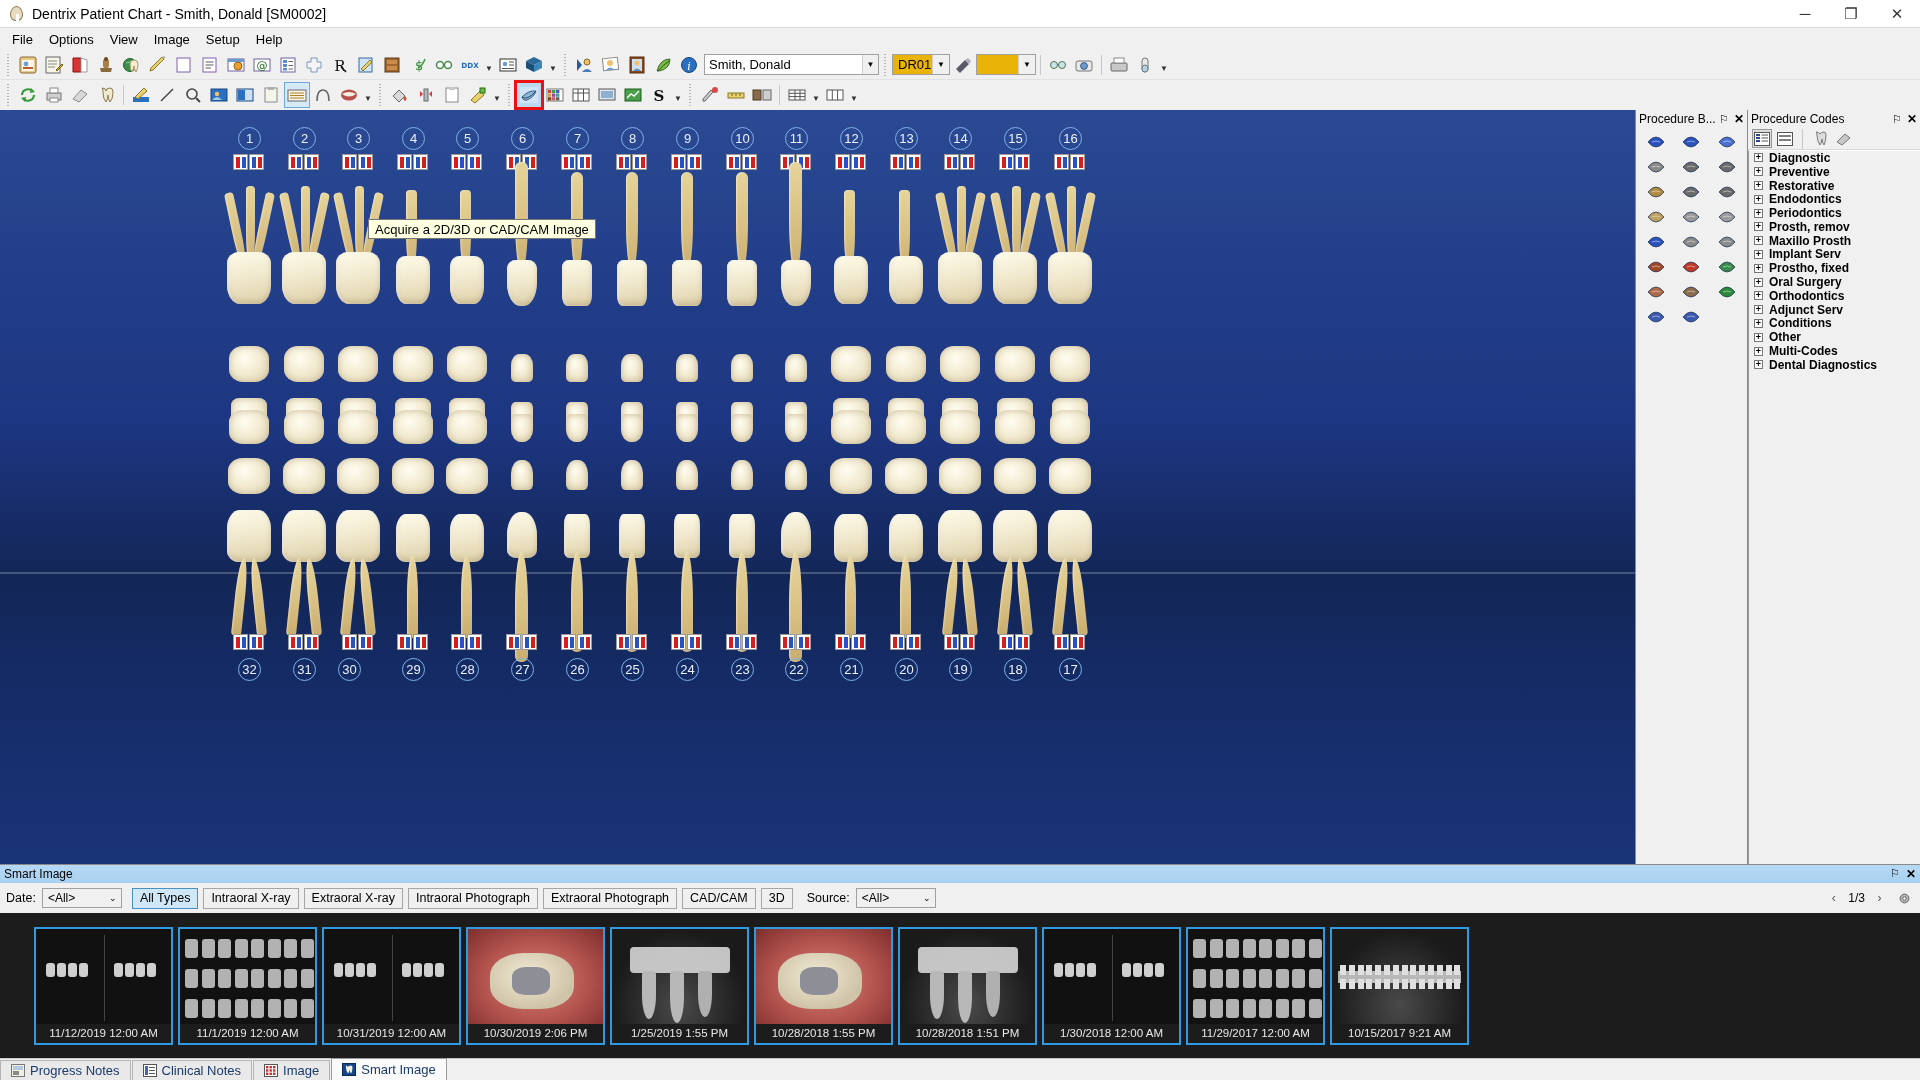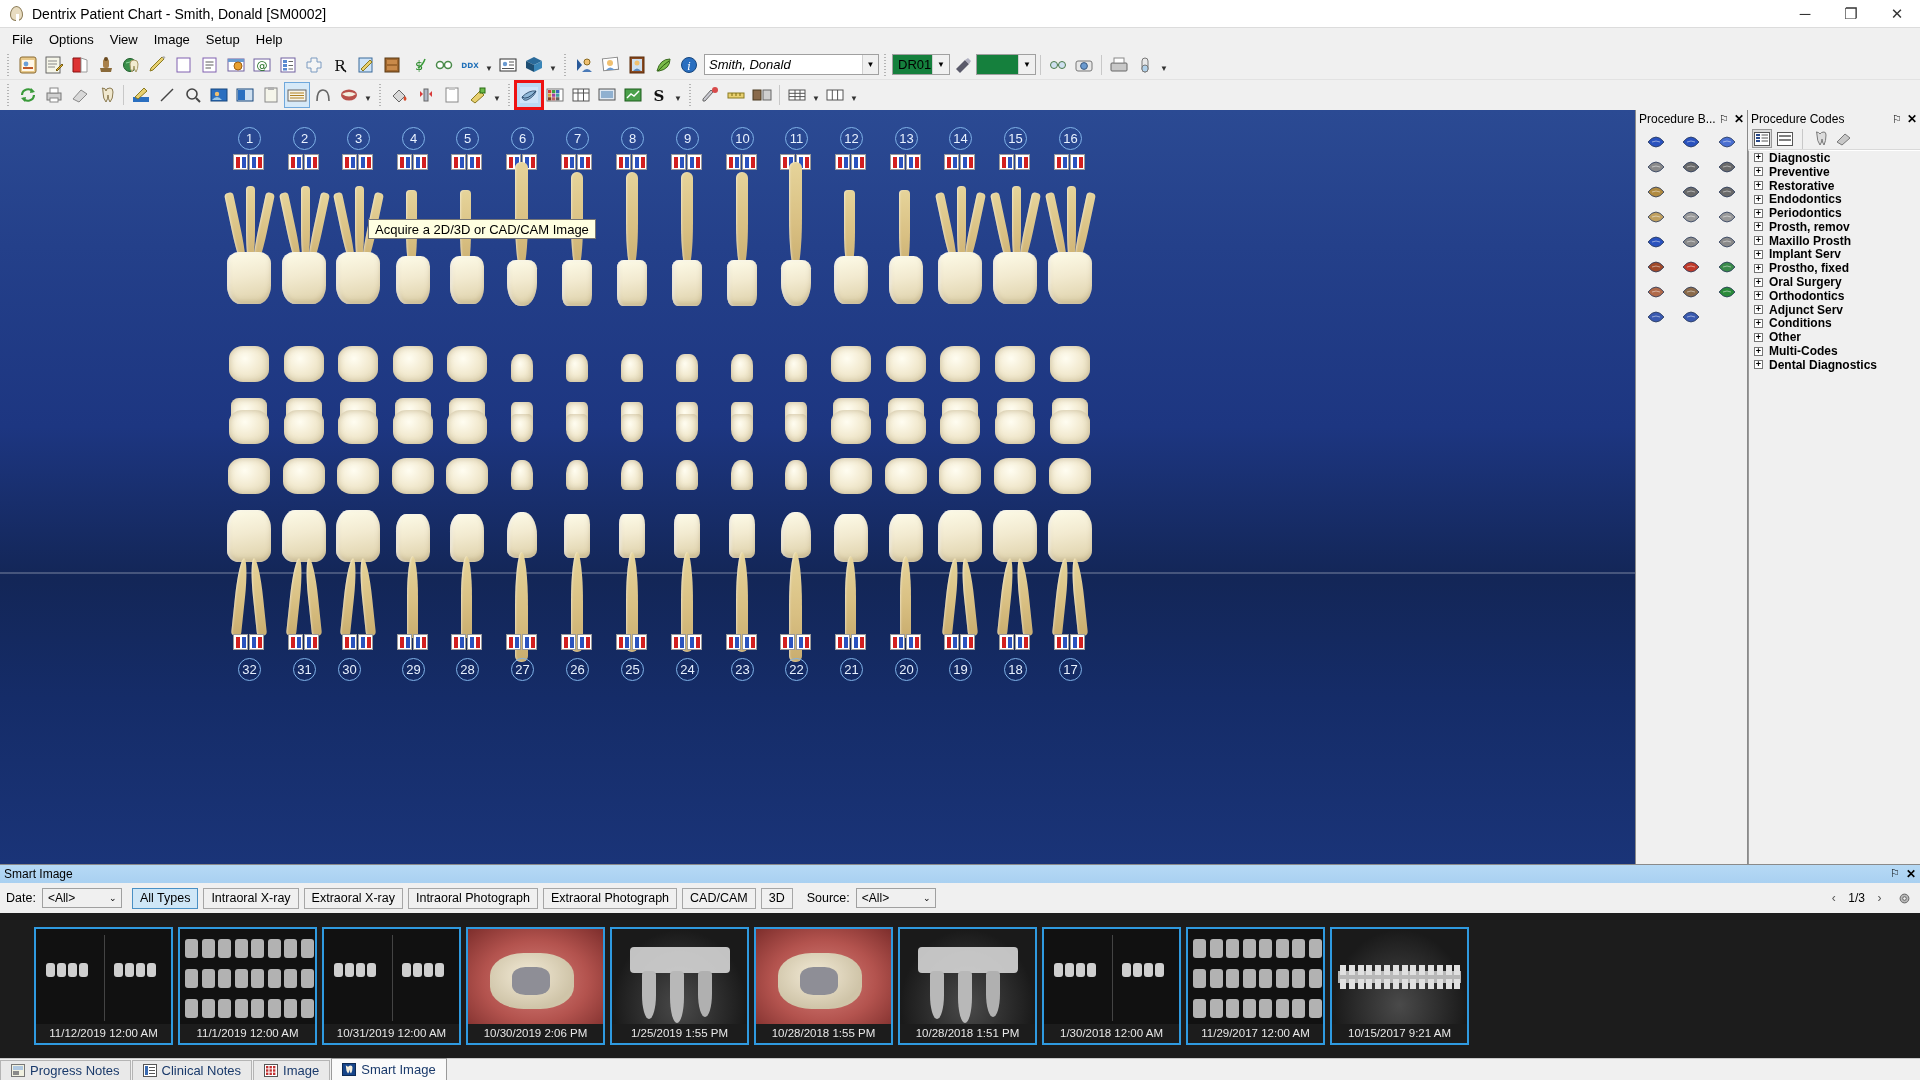--- a/index.html
+++ b/index.html
@@ -42,25 +42,25 @@
     background-size: 2px 100%; background-repeat: no-repeat; background-position: 2px 0; opacity:.75; }
   .sep { width:1px; height:20px; background:#c8c8c8; margin:0 4px; flex:none; }
   .tbtn { width:26px; height:26px; display:flex; align-items:center; justify-content:center; flex:none; position:relative; }
   .tbtn.pressed { background:#d6e9f8; border:1px solid #6fa8dc; }
   .tbtn.highlight { outline:3px solid #ee1111; outline-offset:-1px; background:#bcd9f2; border:1px solid #4a86c8; }
   .ic { width:20px; height:18px; border-radius:2px; }
   .dropcaret { width:12px; height:26px; display:flex; align-items:flex-end; justify-content:center; font-size:8px; color:#333; padding-bottom:5px; flex:none;}
 
   .patient-field {
     display:flex; align-items:center; height:21px; border:1px solid #a0a0a0; background:#fff;
-    width:175px; padding-left:4px; margin-left:2px; flex:none;font-style:italic;
+    width:175px; padding-left:4px; margin-left:2px; flex:none;
   }
   .patient-field .ptxt { font-size:13px; color:#000; }
   .combo {
-    display:flex; align-items:center; height:21px; border:1px solid #a0a0a0; background:#15803d; flex:none;
+    display:flex; align-items:center; height:21px; border:1px solid #a0a0a0; background:#eab308; flex:none;
     font-size:13px; padding-left:5px; position:relative;
   }
   .combo .arrow { margin-left:auto; width:17px; height:19px; background:#f0f0f0; border-left:1px solid #d0d0d0;
     display:flex; align-items:center; justify-content:center; font-size:8px; }
   .combo-dr { width:58px; }
   .combo-blank { width:60px; }
   .pfield-arrow { margin-left:auto; width:16px; height:19px; display:flex; align-items:center; justify-content:center; font-size:8px; background:#f0f0f0; border-left:1px solid #d0d0d0;}
 
   
   .tooltip {

